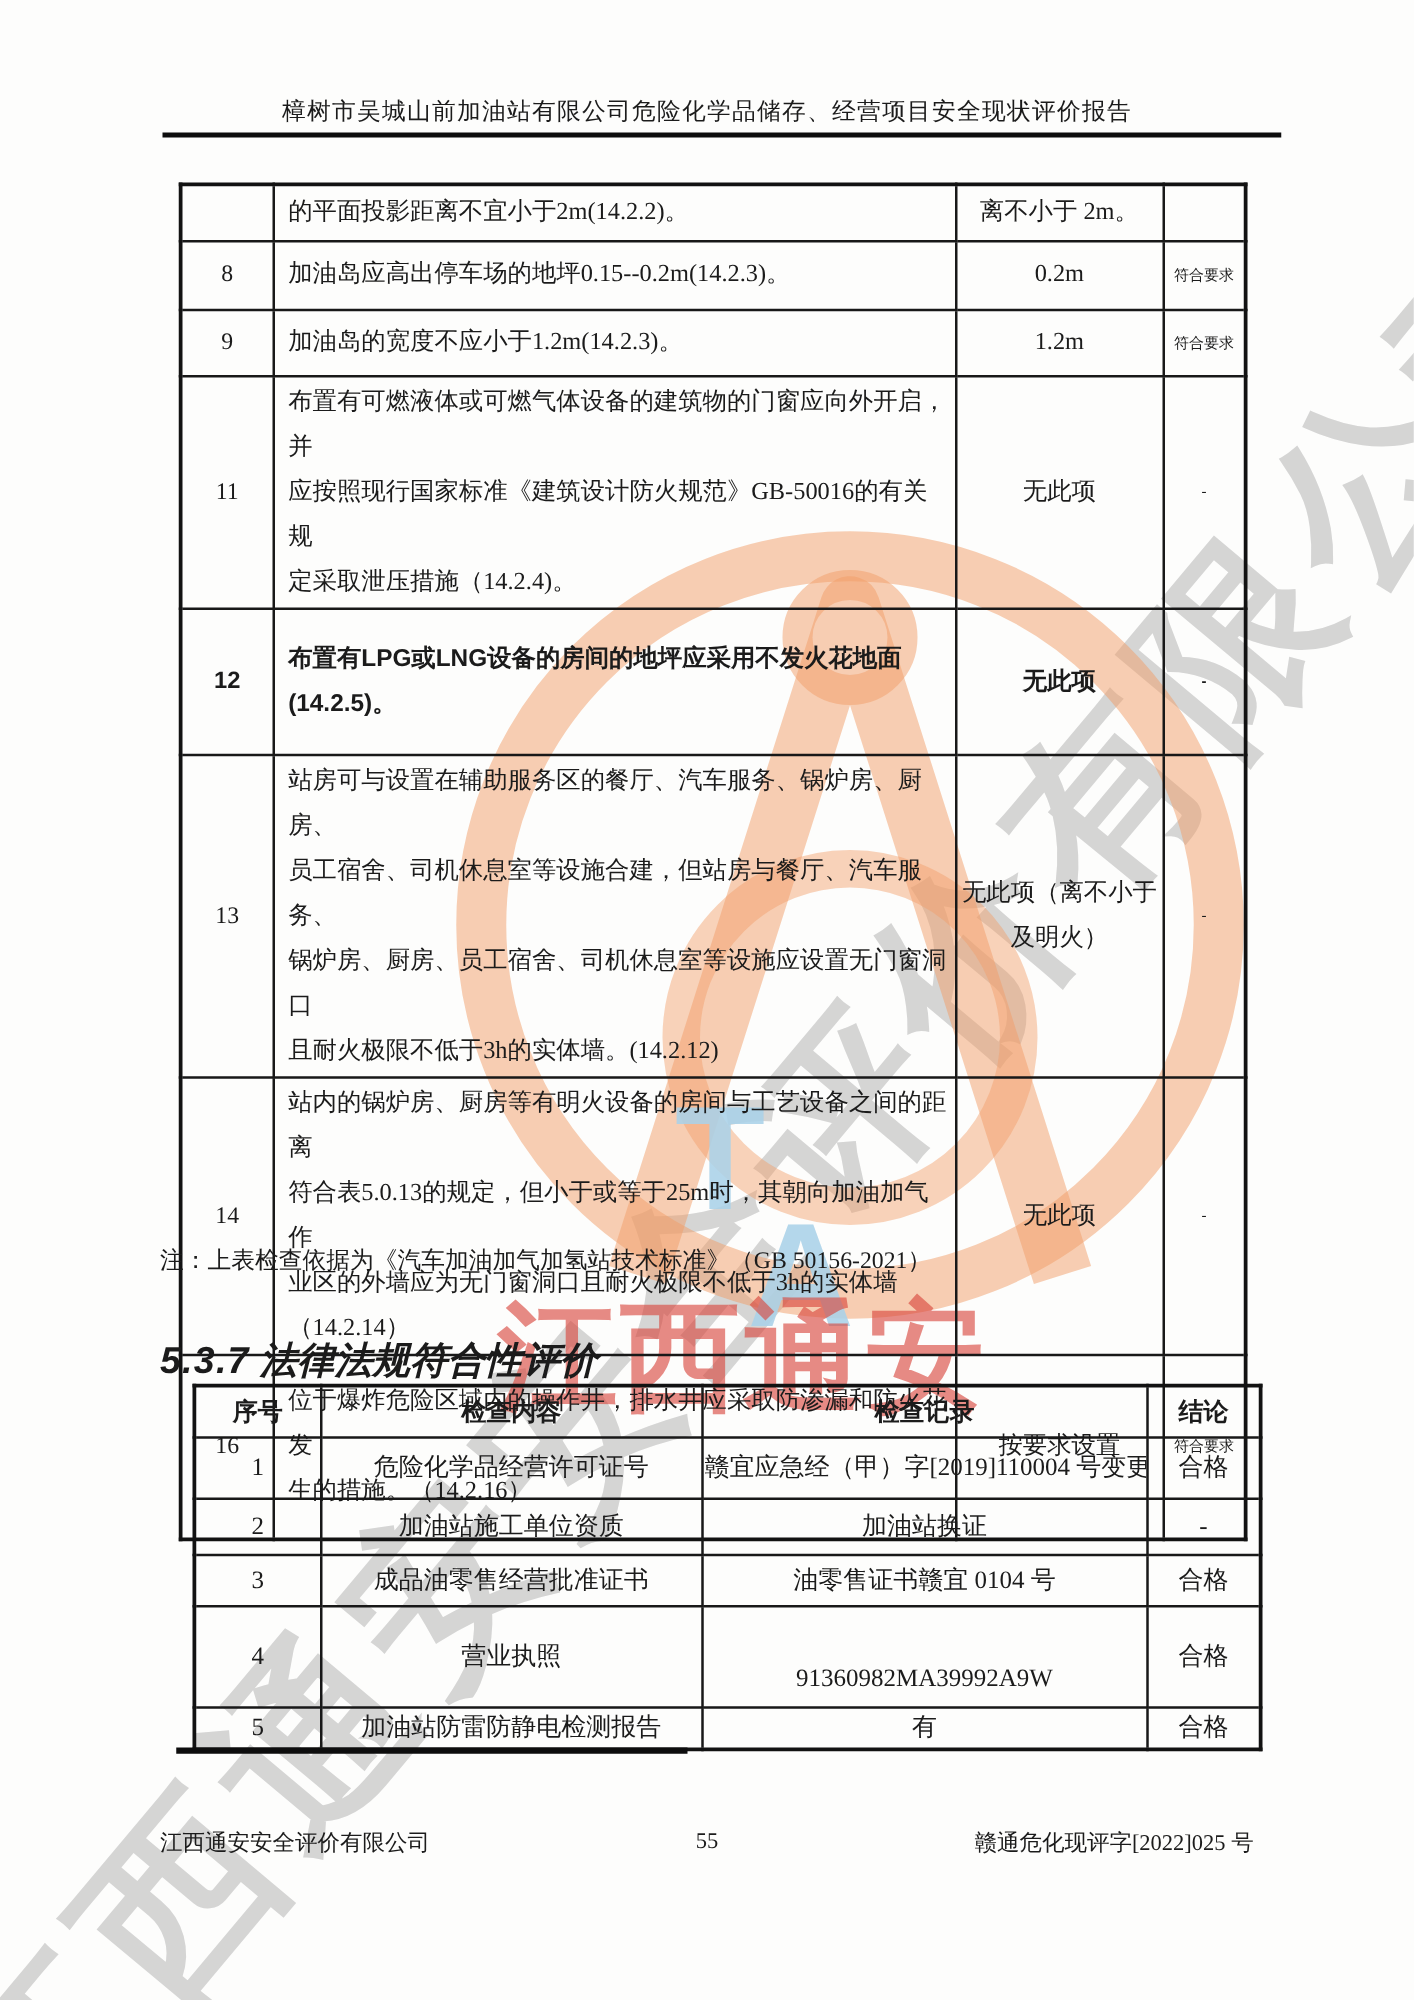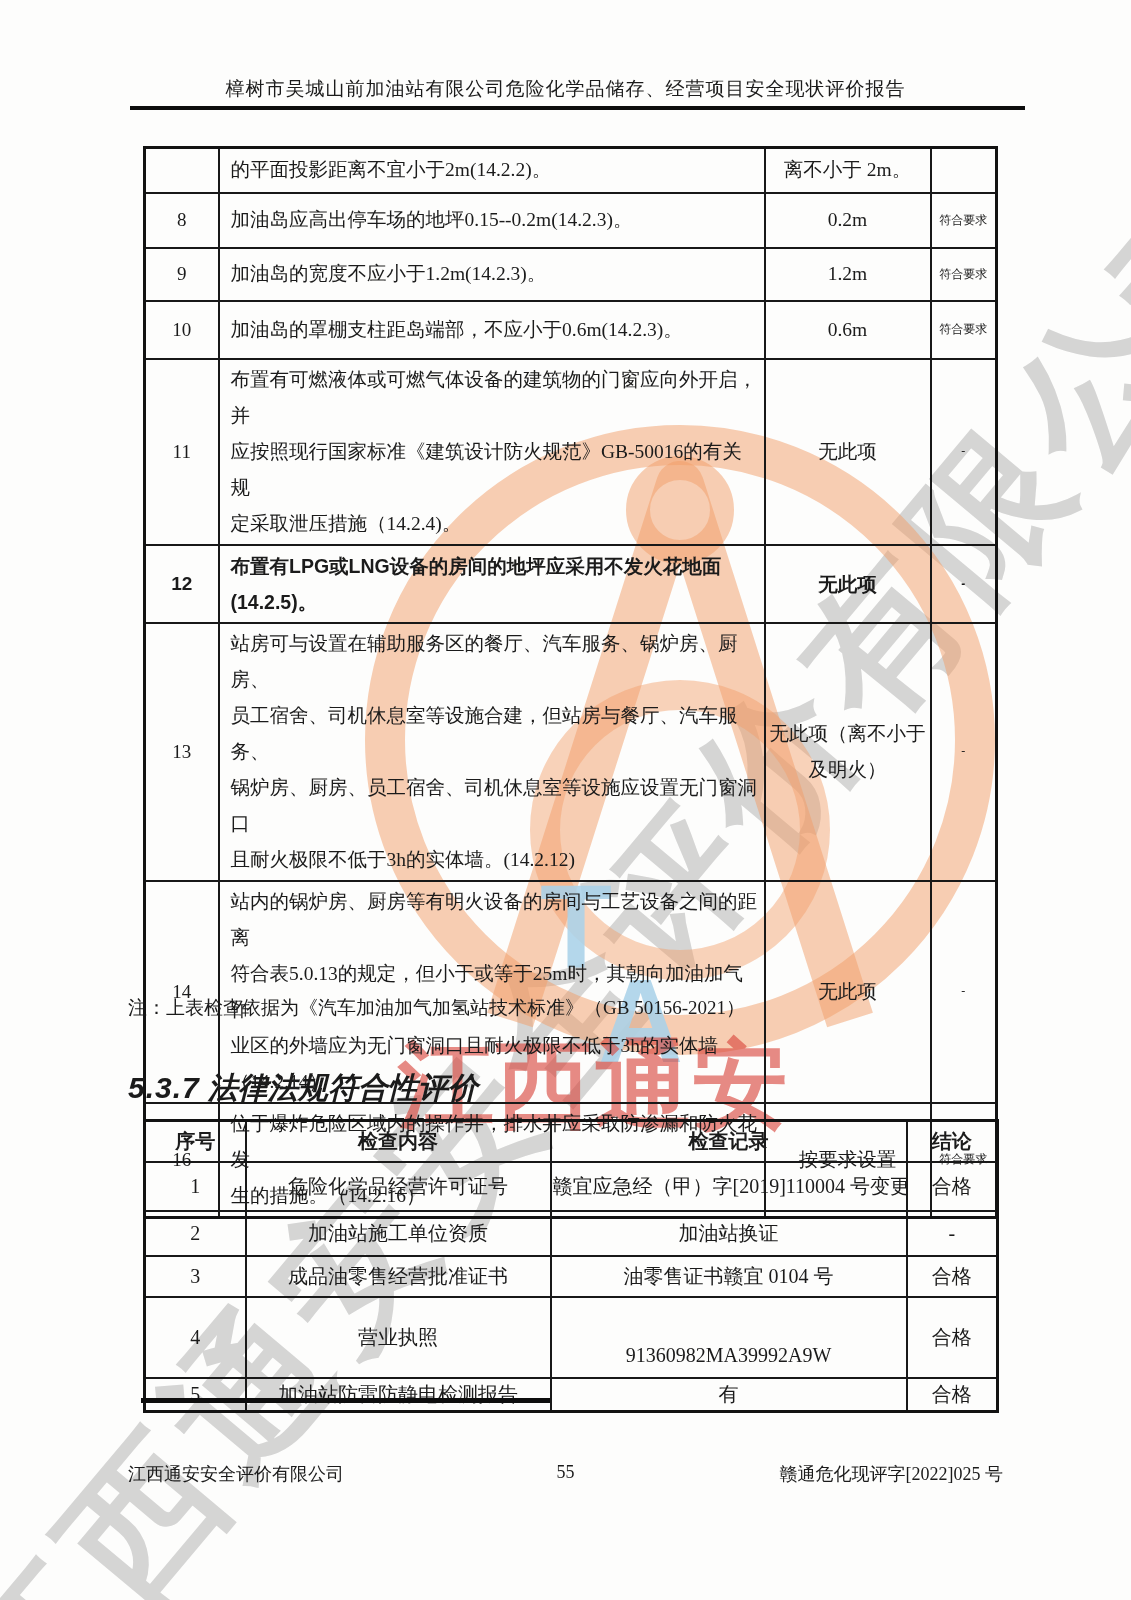--- a/index.html
+++ b/index.html
@@ -53,21 +53,21 @@
   .t1 tbody tr:nth-child(9){height:90px;}
   .t1 tbody tr:nth-child(10){height:63px;}
   tr.bold-row td{font-weight:700;font-family:"Liberation Sans","DejaVu Sans",sans-serif;}
   
   #table-note{left:128px;top:995px;font-size:19px;}
   
   #section-heading{left:128px;top:1068px;font-family:"Liberation Sans","DejaVu Sans",sans-serif;font-weight:700;font-style:italic;}
   #section-number{font-size:30px;letter-spacing:1px;}
   #section-title{font-size:30px;margin-left:8px;}
   
-  #table2-wrap{left:143px;top:1107px;margin-top:12px;}
+  #table2-wrap{left:154px;top:1107px;}
   .t2{width:853px;}
   .t2 th{font-size:20px;font-weight:700;text-align:center;font-family:"Liberation Sans","DejaVu Sans",sans-serif;}
   .t2 td{font-size:20px;text-align:center;line-height:26px;}
   .t2 .c-record{white-space:nowrap;}
   .t2 thead tr{height:41px;}
   .t2 tbody tr:nth-child(1){height:49px;}
   .t2 tbody tr:nth-child(2){height:45px;}
   .t2 tbody tr:nth-child(3){height:41px;}
   .t2 tbody tr:nth-child(4){height:81px;}
   .t2 tbody tr:nth-child(5){height:34px;}
@@ -119,26 +119,20 @@
           <td class="c-record">0.2m</td>
           <td class="c-conclusion">符合要求</td>
         </tr>
         <tr>
           <td class="c-seq">9</td>
           <td class="c-content">加油岛的宽度不应小于1.2m(14.2.3)。</td>
           <td class="c-record">1.2m</td>
           <td class="c-conclusion">符合要求</td>
         </tr>
         <tr>
-          <td class="c-seq">10</td>
-          <td class="c-content">加油岛的罩棚支柱距岛端部，不应小于0.6m(14.2.3)。</td>
-          <td class="c-record">0.6m</td>
-          <td class="c-conclusion">符合要求</td>
-        </tr>
-        <tr>
           <td class="c-seq">11</td>
           <td class="c-content">布置有可燃液体或可燃气体设备的建筑物的门窗应向外开启，并
 应按照现行国家标准《建筑设计防火规范》GB-50016的有关规
 定采取泄压措施（14.2.4)。</td>
           <td class="c-record">无此项</td>
           <td class="c-conclusion">-</td>
         </tr>
         <tr class="bold-row">
           <td class="c-seq">12</td>
           <td class="c-content">布置有LPG或LNG设备的房间的地坪应采用不发火花地面

